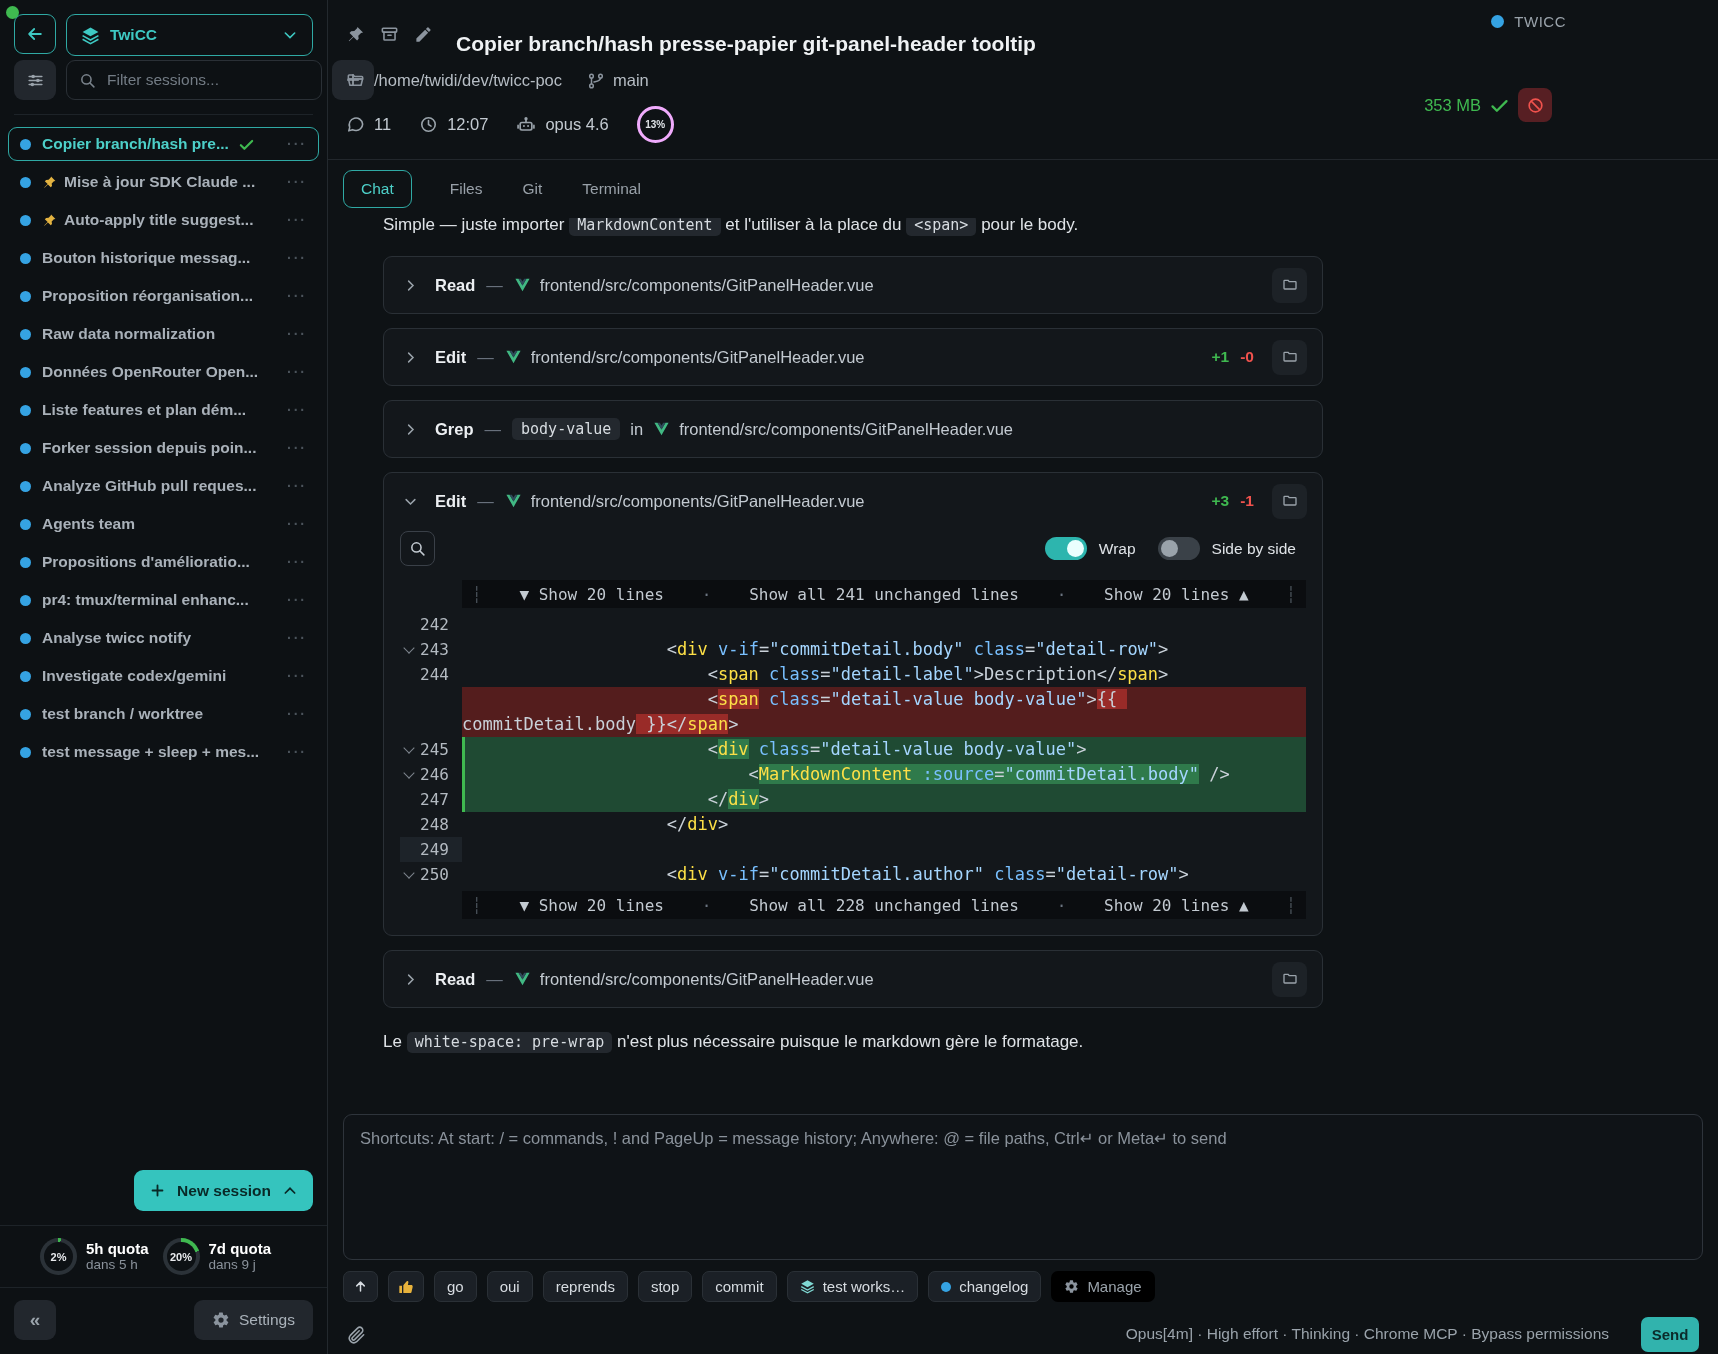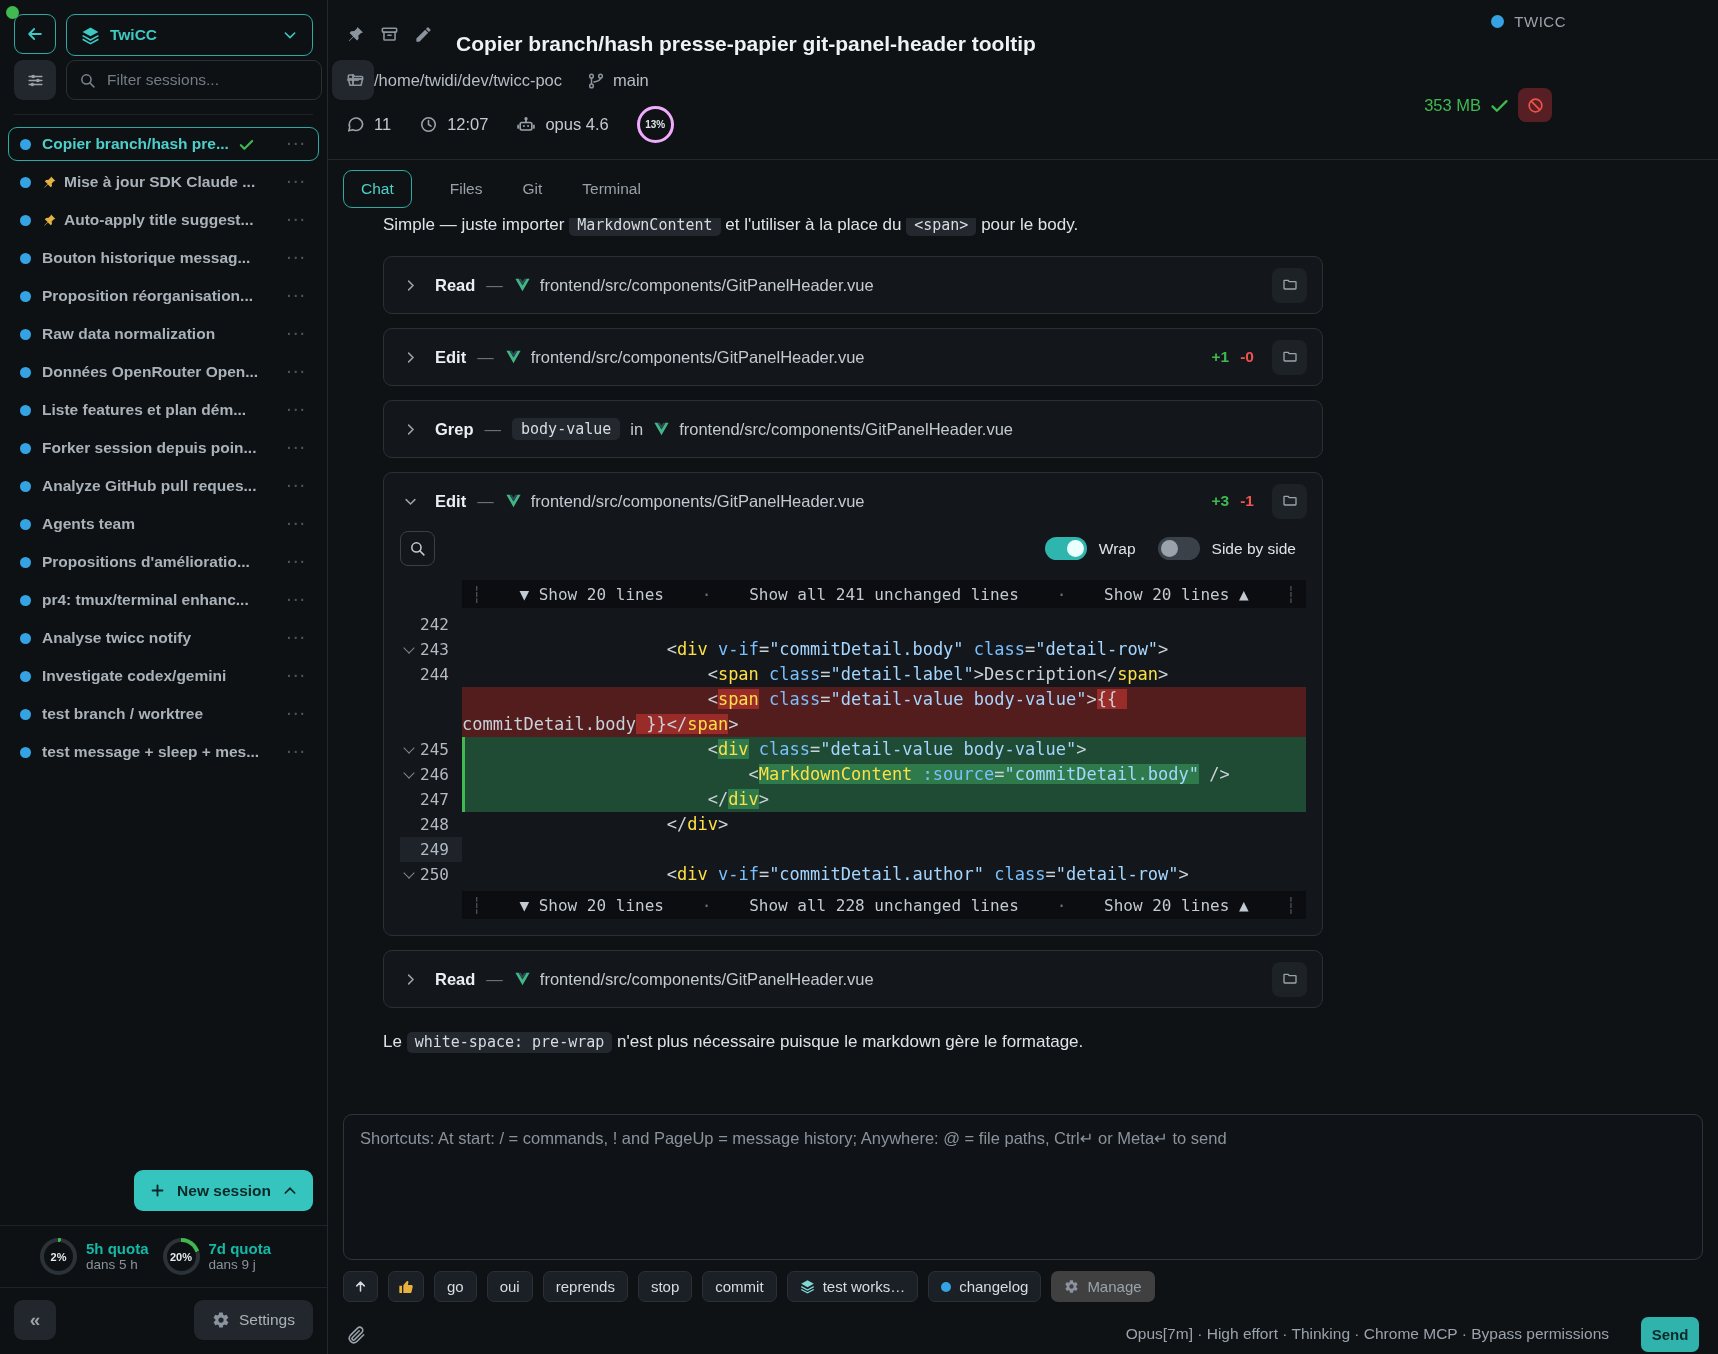--- a/index.html
+++ b/index.html
@@ -34,21 +34,21 @@
   .smenu{margin-left:auto;color:#4b535b;font-size:14px;font-weight:700;letter-spacing:2px;cursor:pointer;flex:none;}
   .sb-spacer{flex:1;}
   .newsess-row{display:flex;justify-content:flex-end;padding:0 14px 14px 0;}
   .newsess{height:41px;background:#35c4be;border:none;border-radius:9px;color:#092927;font-weight:700;font-size:15.5px;
     display:flex;align-items:center;gap:11px;padding:0 15px;cursor:pointer;font-family:inherit;}
   .quota-row{border-top:1px solid #1d2328;display:flex;align-items:center;gap:14px;padding:12px 10px 12px 40px;}
   .qitem{display:flex;align-items:center;gap:9px;}
   .qring{width:37px;height:37px;border-radius:50%;position:relative;flex:none;}
   .qring .inner{position:absolute;inset:4px;border-radius:50%;background:#0d1114;display:flex;align-items:center;justify-content:center;
     font-size:11px;font-weight:700;color:#e8eaed;}
-  .qtxt .t1{font-size:15px;font-weight:700;color:#14b8a6;line-height:17px;}
+  .qtxt .t1{font-size:15px;font-weight:700;color:#ffffff;line-height:17px;}
   .qtxt .t2{font-size:13.5px;color:#8a929b;line-height:16px;}
   .sb-bottom{border-top:1px solid #1d2328;display:flex;align-items:center;justify-content:space-between;padding:12px 14px 14px 14px;}
   .collapse-btn{width:42px;height:40px;font-size:19px;font-weight:700;}
   .settings-btn{height:40px;padding:0 18px;display:flex;gap:9px;font-size:15.5px;color:#aab2ba;}
   
   .main{flex:1;display:flex;flex-direction:column;position:relative;min-width:0;}
   .hdr{padding:12px 0 0 18px;position:relative;flex:none;}
   .h1r{display:flex;align-items:center;gap:15px;}
   .h1r .ico{color:#8b949e;display:flex;cursor:pointer;}
   .title{font-size:21px;font-weight:700;color:#eff2f4;margin-left:8px;white-space:nowrap;margin-top:20px;}
@@ -123,21 +123,21 @@
   
   .composer{flex:none;padding:6px 15px 0 15px;}
   .inputbox{height:146px;border:1px solid #2e343b;border-radius:9px;background:#0f1317;box-sizing:border-box;width:100%;}
   .inputbox textarea{width:100%;height:100%;background:transparent;border:none;outline:none;resize:none;box-sizing:border-box;
     padding:14px 16px;color:#c9d1d9;font-size:16.5px;font-family:"Liberation Sans",sans-serif;}
   .inputbox textarea::placeholder{color:#8a929b;}
   .qa-row{display:flex;align-items:center;gap:10px;margin-top:11px;}
   .chip{height:31px;background:#1b2026;border:1px solid #2a3036;border-radius:7px;color:#d7dce1;font-size:15px;font-family:inherit;
     display:flex;align-items:center;gap:8px;padding:0 12px;cursor:pointer;}
   .chip.icononly{padding:0 9px;}
-  .chip.dim{background:#404040;border-color:transparent;color:#9aa3ab;}
+  .chip.dim{background:#000000;border-color:transparent;color:#9aa3ab;}
   .chip .cdot{width:10px;height:10px;border-radius:50%;background:#35a3e3;}
   .bot-row{display:flex;align-items:center;margin-top:12px;height:40px;padding:0 4px;}
   .clip-ico{color:#9aa3ab;display:flex;cursor:pointer;}
   .bot-right{margin-left:auto;display:flex;align-items:center;gap:32px;}
   .status{color:#9aa3ab;font-size:15.5px;}
   .send{width:58px;height:35px;background:#31b3ad;border:none;border-radius:7px;color:#0b2b2a;font-weight:700;font-size:15px;cursor:pointer;font-family:inherit;}
 </style>
 </head>
 <body>
 
@@ -782,20 +782,20 @@
             <span>Manage</span>
           </button>
         </div>
       <div class="bot-row">
         <span class="clip-ico">
             <svg width="19" height="19" viewBox="0 0 24 24" fill="none" stroke="#9aa3ab" stroke-width="2" stroke-linecap="round" stroke-linejoin="round">
               <path d="M21 12.3l-8.8 8.8a5.7 5.7 0 0 1-8-8l9.2-9.2a3.8 3.8 0 0 1 5.4 5.4l-9.2 9.2a1.9 1.9 0 0 1-2.7-2.7l8.5-8.5"></path>
             </svg>
           </span>
         <span class="bot-right">
-          <span class="status">Opus[7m] · High effort · Thinking · Chrome MCP · Bypass permissions</span>
+          <span class="status">Opus[4m] · High effort · Thinking · Chrome MCP · Bypass permissions</span>
           <button class="send">Send</button>
         </span>
       </div>
     </div>
 
   </div>
 </div>
 
 </body></html>

